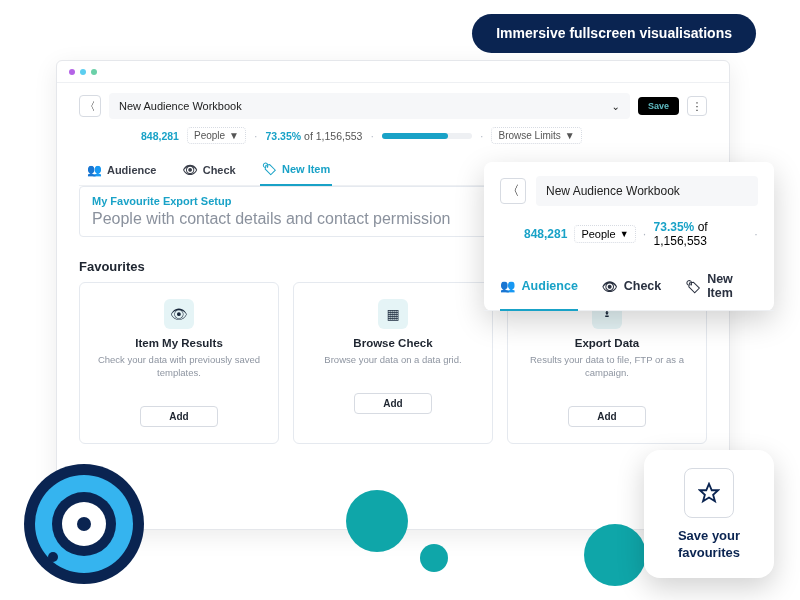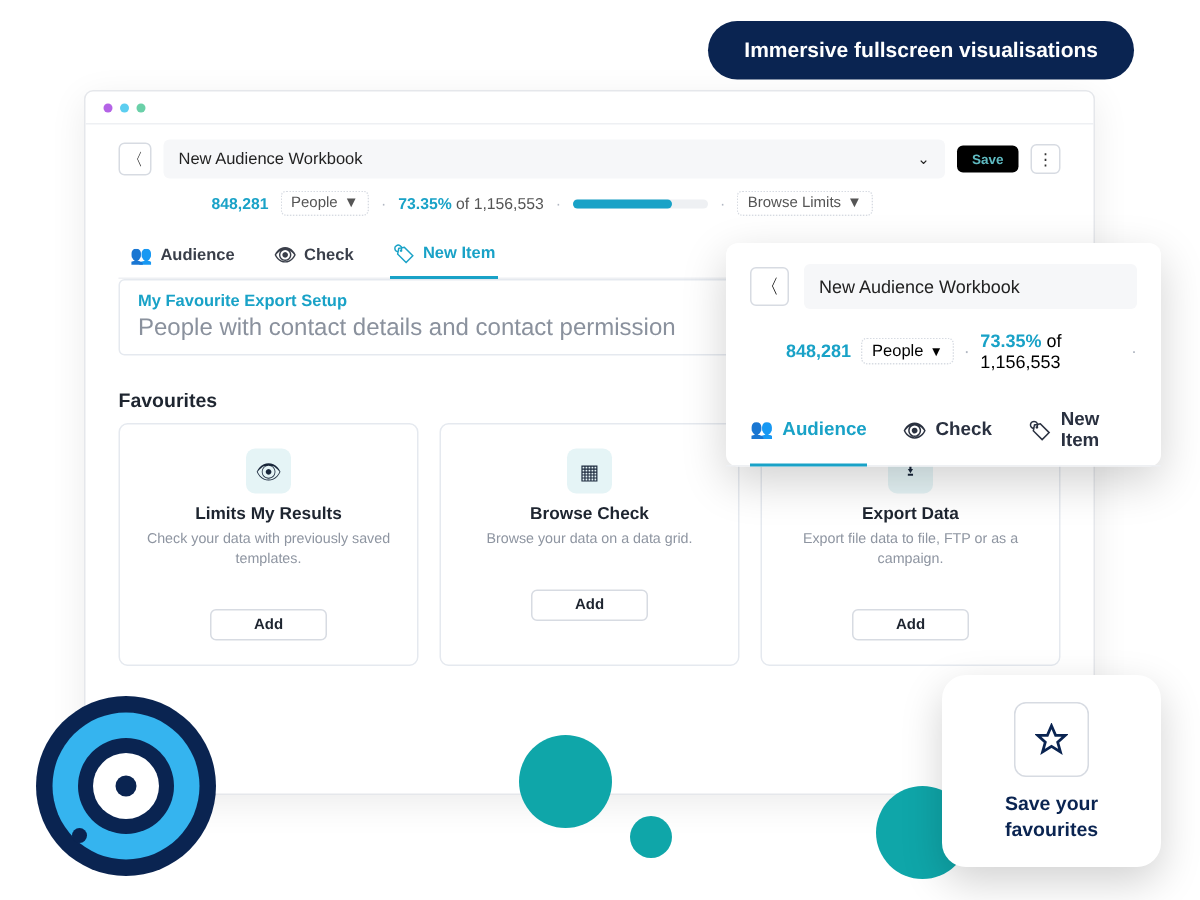--- a/index.html
+++ b/index.html
@@ -114,21 +114,21 @@
     position:absolute; left:24px; bottom:16px; width:120px; height:120px; z-index:45;
   }
   .logo .outer { position:absolute; inset:0; border-radius:50%; background:#0a2451;}
   .logo .ring1 { position:absolute; inset:11px; border-radius:50%; background:#35b4ef;}
   .logo .ring2 { position:absolute; inset:28px; border-radius:50%; background:#0a2451;}
   .logo .ring3 { position:absolute; inset:38px; border-radius:50%; background:#fff;}
   .logo .core  { position:absolute; inset:53px; border-radius:50%; background:#0a2451;}
   .logo .sat { position:absolute; width:10px; height:10px; border-radius:50%; background:#0a2451; left:24px; bottom:22px;}
 
   .favpop {
-    position:absolute; right:26px; bottom:22px; width:146px;
+    position:absolute; right:26px; bottom:22px; width:130px;
     background:#fff; border-radius:16px; box-shadow:0 10px 28px rgba(0,0,0,0.18);
     padding:18px 12px 16px 12px; display:flex; flex-direction:column; align-items:center; z-index:45;
   }
   .favpop .box {
     width:50px; height:50px; border:1px solid #d7dbe2; border-radius:8px;
     display:flex; align-items:center; justify-content:center; color:#0a2451; margin-bottom:10px;
   }
   .favpop .lbl { font-size:13px; font-weight:700; color:#0a2451; text-align:center; line-height:1.3;}
 
   
@@ -203,34 +203,34 @@
     <div class="favitem">
       <div class="t">My Favourite Export Setup</div>
       <div class="s">People with contact details and contact permission</div>
     </div>
 
     <h3 class="sec">Favourites</h3>
 
     <div class="solgrid">
       <div class="card">
         <div class="cicon">👁</div>
-        <div class="ct">Limits My Results</div>
+        <div class="ct">Item My Results</div>
         <div class="cs">Check your data with previously saved templates.</div>
         <button class="addbtn">Add</button>
       </div>
       <div class="card">
         <div class="cicon">▦</div>
         <div class="ct">Browse Check</div>
         <div class="cs">Browse your data on a data grid.</div>
         <button class="addbtn">Add</button>
       </div>
       <div class="card">
         <div class="cicon">⭳</div>
         <div class="ct">Export Data</div>
-        <div class="cs">Export file data to file, FTP or as a campaign.</div>
+        <div class="cs">Results your data to file, FTP or as a campaign.</div>
         <button class="addbtn">Add</button>
       </div>
     </div>
 
   </div>
 </div>
 
 <div class="popout">
   <div class="prow1">
     <div class="pback">

